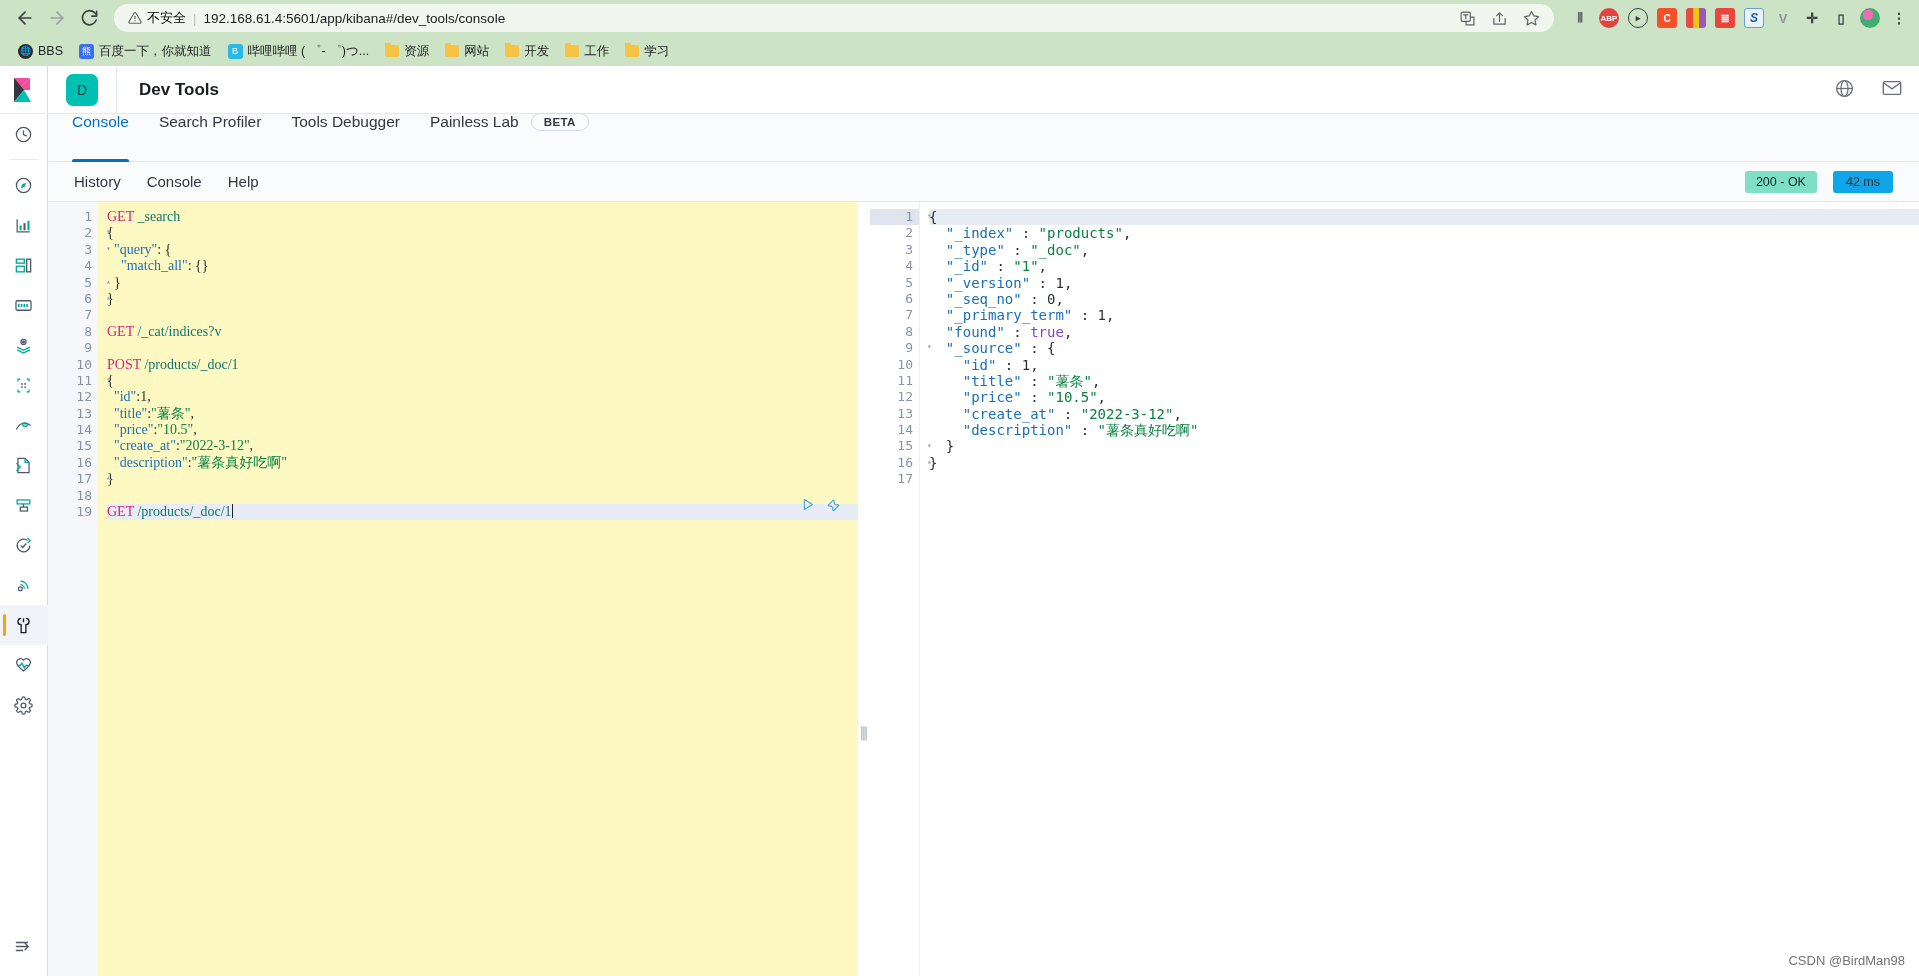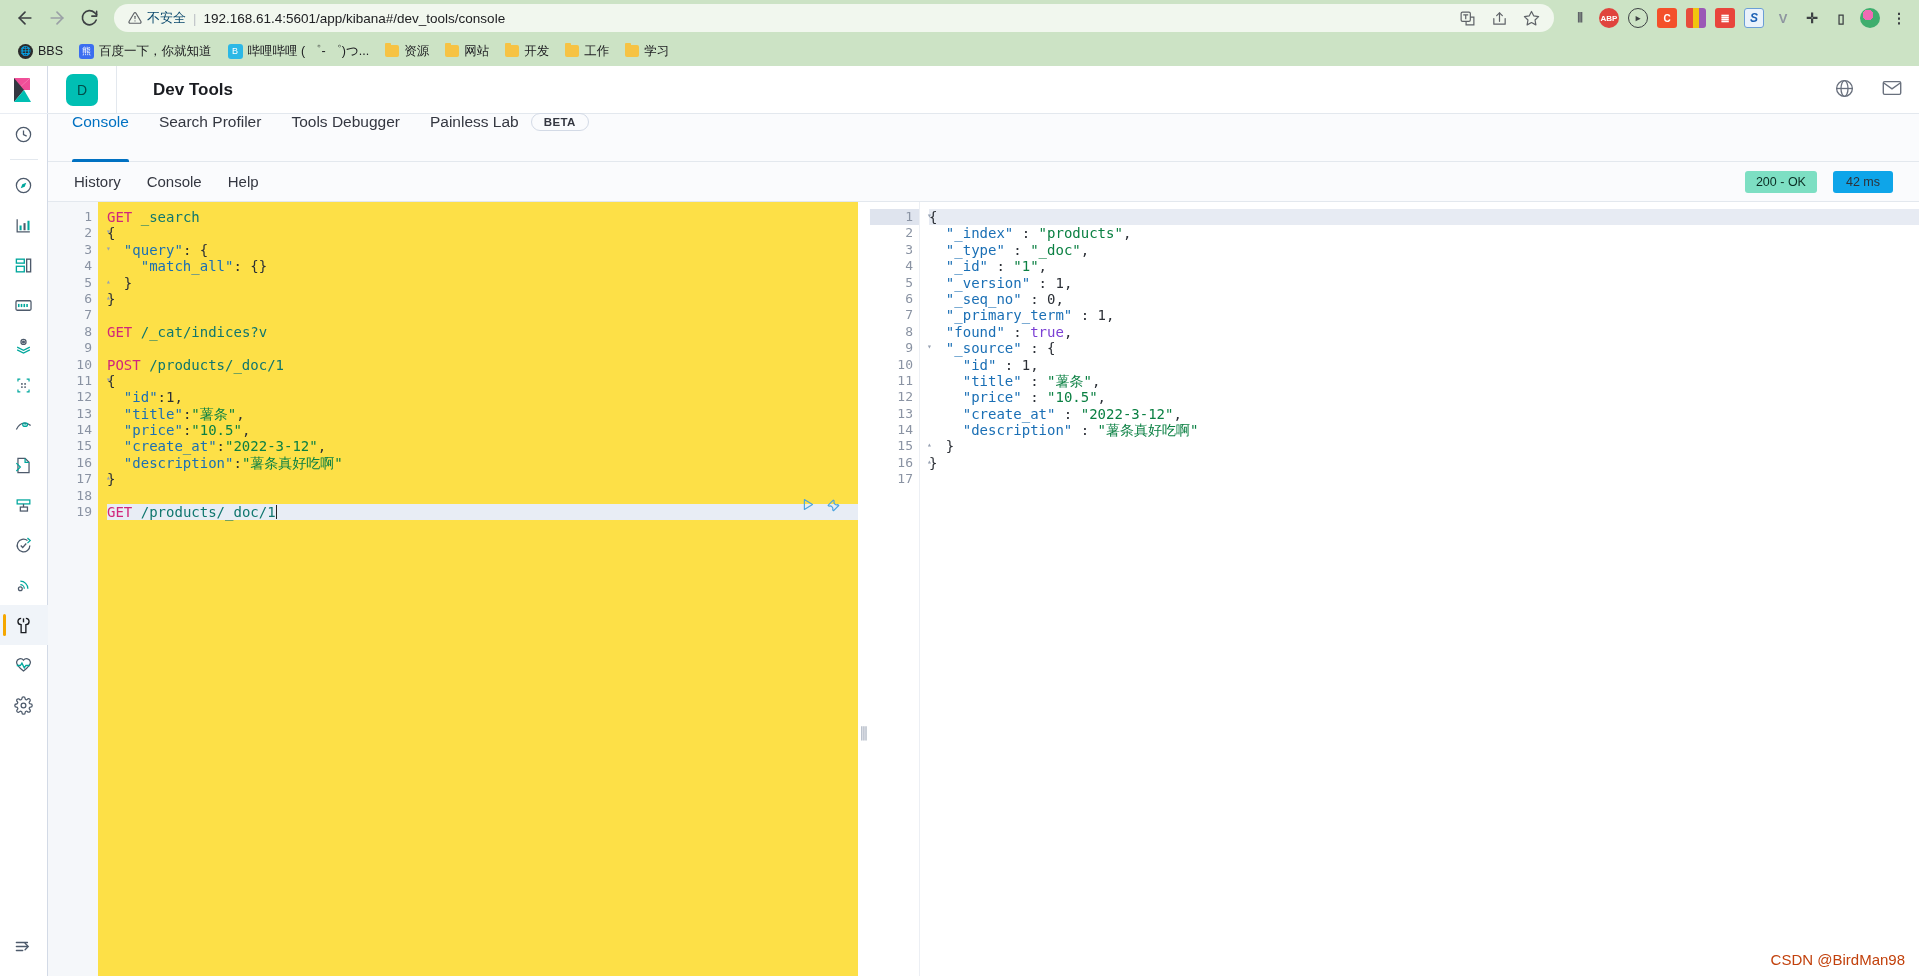--- a/index.html
+++ b/index.html
@@ -19,21 +19,21 @@
     justify-content: center; color: #3c4043; font-size: 17px;
     border-radius: 50%; flex: 0 0 auto;
   }
   .nav-btn svg { display: block; }
   #omnibox {
     flex: 1; height: 28px; background: #f1f7ee; border-radius: 14px;
     display: flex; align-items: center; padding: 0 14px; margin: 0 8px;
     min-width: 0;
   }
   #omnibox-warn-icon { color: #5f6368; font-size: 12px; margin-right: 5px; display:flex; }
-  #omnibox-warn-text { color: #0c4a6e; font-size: 13px; white-space: nowrap; }
+  #omnibox-warn-text { color: #000000; font-size: 13px; white-space: nowrap; }
   #omnibox-sep { color: #bdc1c6; margin: 0 7px; font-size: 13px; }
   #omnibox-url { color: #202124; font-size: 13.5px; white-space: nowrap; overflow: hidden; }
   #omnibox-actions { margin-left: auto; display: flex; align-items: center; gap: 14px; }
   .omni-ico { width: 18px; height: 18px; color: #5f6368; display: flex; align-items: center; justify-content: center; }
   #ext-strip { display: flex; align-items: center; gap: 9px; padding-left: 6px; }
   .ext { width: 20px; height: 20px; display:flex; align-items:center; justify-content:center;
          font-size: 10px; font-weight: bold; border-radius: 3px; flex: 0 0 auto; }
 
   
   #bookmark-bar { height: 30px; display: flex; align-items: center; padding: 0 12px; gap: 4px; }
@@ -74,21 +74,21 @@
   #app-header {
     height: 48px; display: flex; align-items: center; background: #fff;
     border-bottom: 1px solid #e3e8ee; padding-right: 16px;
   }
   #app-avatar {
     width: 32px; height: 32px; background: #00bfb3; color: #014e4a; border-radius: 7px;
     display:flex; align-items:center; justify-content:center; font-size: 14px;
     font-weight: 500; margin-left: 18px;
   }
   #header-divider { width: 1px; height: 48px; background: #e3e8ee; margin-left: 18px; }
-  #app-title { font-size: 17px; font-weight: 600; color: #1a1c21; margin-left: 36px; }
+  #app-title { font-size: 17px; font-weight: 600; color: #1a1c21; margin-left: 22px; }
   #header-right { margin-left: auto; display: flex; align-items: center; gap: 26px; color: #69707d; }
 
   
   #tab-bar {
     height: 48px; display: flex; align-items: flex-end; gap: 30px;
     padding: 0 24px; background: #fafbfd; border-bottom: 1px solid #e3e8ee;
   }
   .tab {
     font-size: 15.5px; color: #343741; padding-bottom: 30px; position: relative;
     display: flex; align-items: center; gap: 12px; white-space: nowrap;
@@ -140,21 +140,21 @@
   #response-pane .gutter { background: #fff; border-right: 1px solid #eceff4; }
   .gnum { padding-right: 6px; height: 16.4px; position: relative; }
   .gnum .fold {
     position: absolute; right: -8px; top: 3px; width: 0; height: 0; font-size: 8px;
     color: #98a2b3; line-height: 1;
   }
   .code-lines { flex: 1; padding-top: 7px; padding-left: 9px; white-space: pre; overflow: hidden; }
   .cl { height: 16.4px; }
 
   
-  #request-pane .code-lines { background: #fde047; }
+  #request-pane .code-lines { background: #fef9c3; font-family: Liberation Serif, serif; }
   #response-pane .gnum.hl, #response-pane .cl.hl { background: #e7ebf3; }
   #response-pane .gnum.hl { background: #dfe4ee; }
 
   
   .k-method { color: #d1267b; }
   .k-url    { color: #0f766e; }
   .k-key    { color: #1a6fb5; }
   .k-str    { color: #0b8043; }
   .k-num    { color: #2b2f36; }
   .k-bool   { color: #7b3fd4; }
@@ -164,21 +164,21 @@
   #line-actions {
     position: absolute; right: 18px; top: 295px; display: flex; align-items: center; gap: 10px;
   }
   .act-ico { color: #4aa3df; display: flex; }
 
   
   .caret { display: inline-block; width: 1px; height: 14px; background: #222;
            vertical-align: -2px; }
 
   #watermark {
-    position: absolute; right: 14px; bottom: 8px; font-size: 15px; color: #c2410c;
+    position: absolute; right: 14px; bottom: 8px; font-size: 13px; color: #737373;
   }
 </style>
 </head>
 <body>
 
 <div id="browser-chrome">
 
   <div id="nav-bar">
     <div class="nav-btn">
       <svg width="20" height="20" viewBox="0 0 24 24" fill="none" stroke="#3c4043" stroke-width="2" stroke-linecap="round" stroke-linejoin="round">

